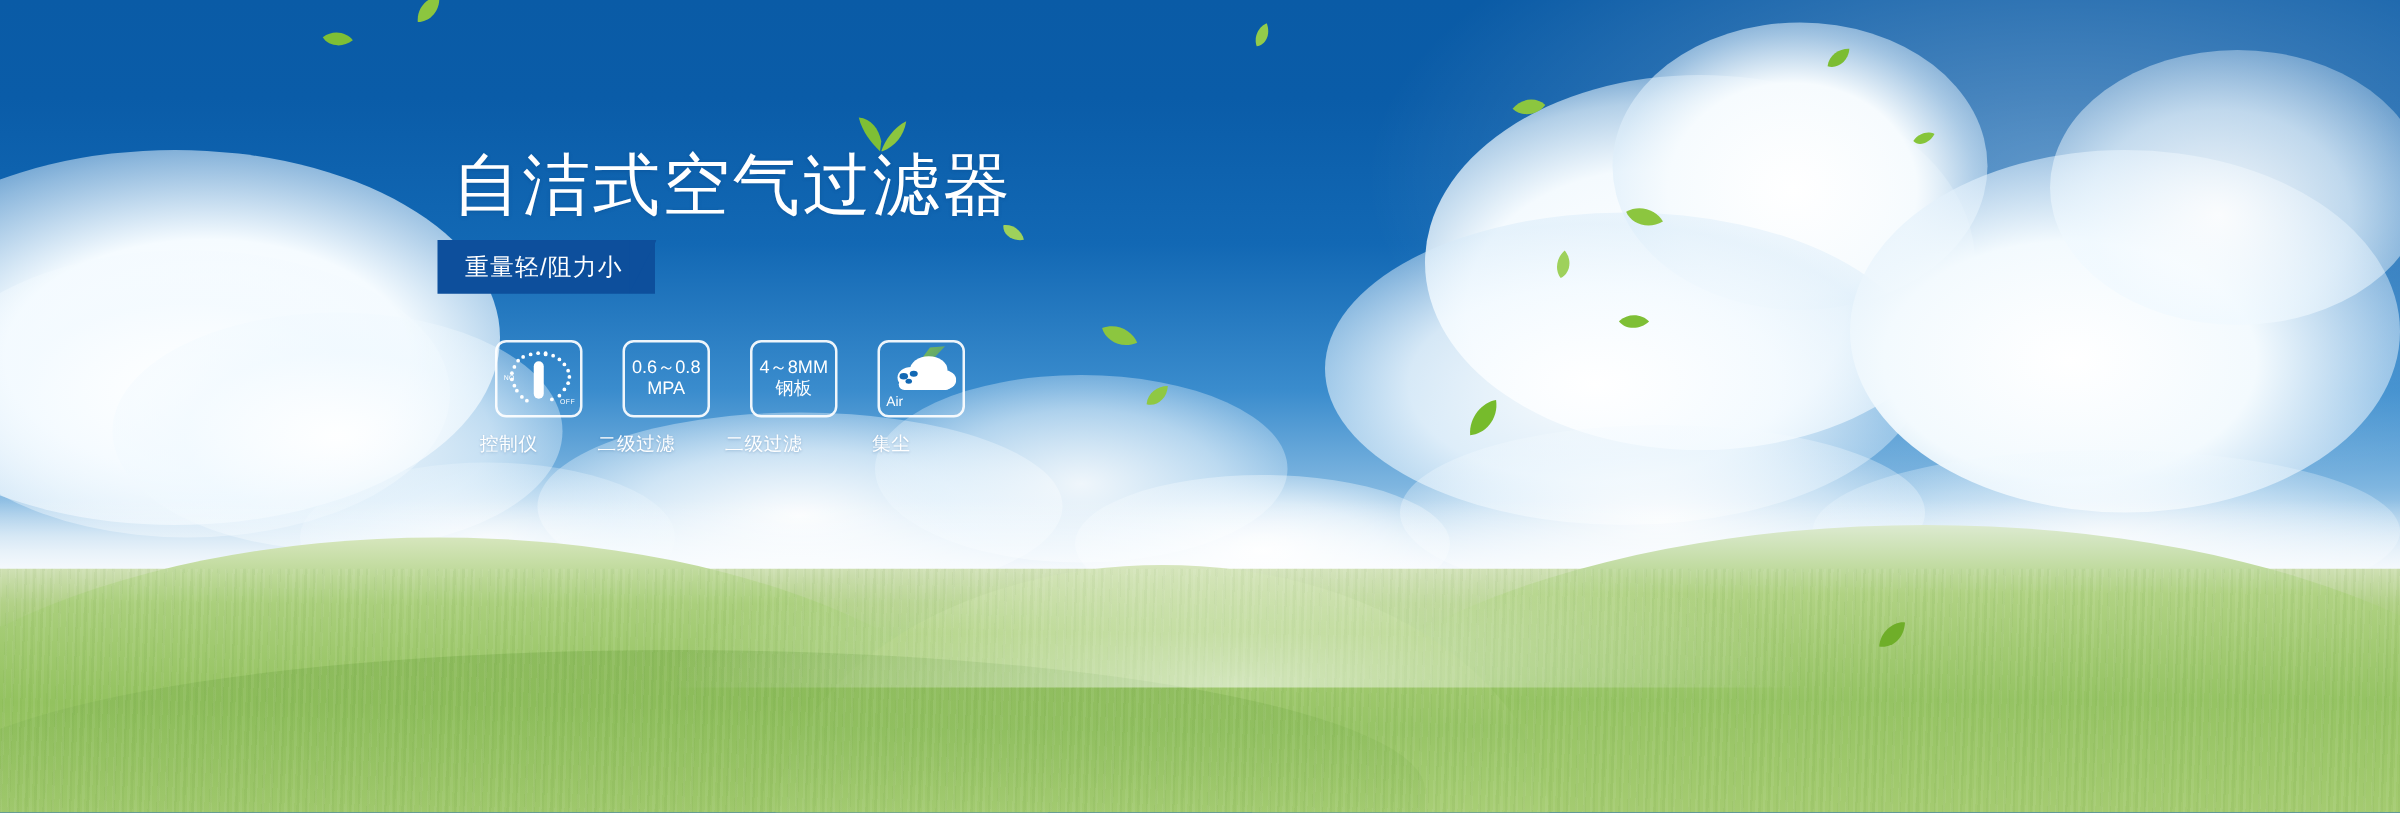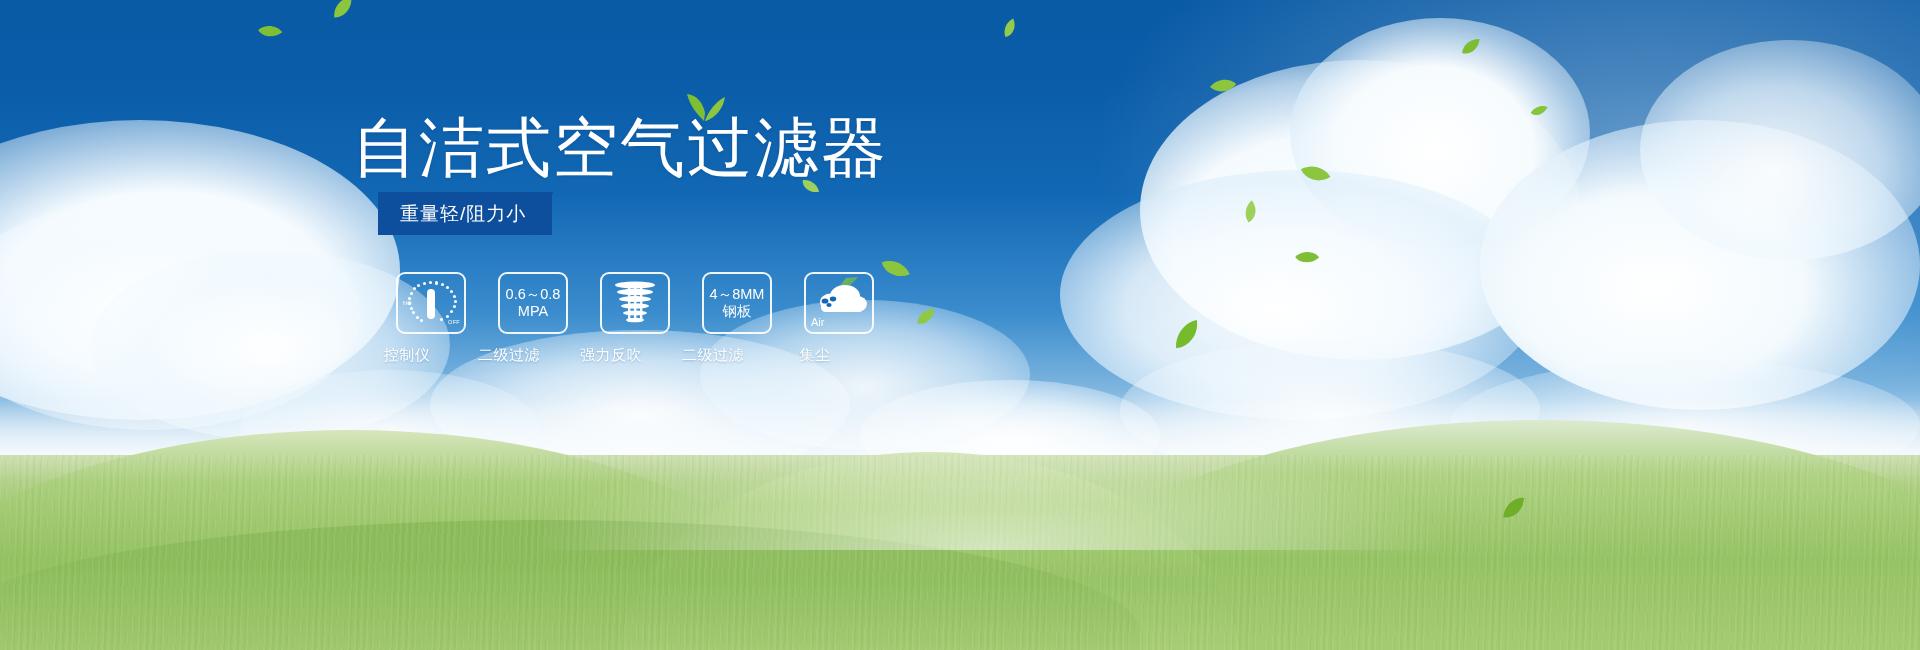--- a/index.html
+++ b/index.html
@@ -101,32 +101,32 @@
   }
 
   
   .leaf { position:absolute; pointer-events:none; }
   .leaf svg { display:block; }
 
   
   #content { position:absolute; left:0; top:0; width:1920px; height:650px; }
 
   .title {
-    position:absolute; left:352px; top:118px;
-    font-size:65px; line-height:60px;
+    position:absolute; left:362px; top:118px;
+    font-size:54px; line-height:60px;
     letter-spacing:2px;
     color:#ffffff;
     font-weight:400;
     white-space:nowrap;
     text-shadow:0 1px 3px rgba(8,60,120,0.28);
   }
 
   .title-leaf { position:absolute; left:684px; top:88px; }
 
-  .badges { position:absolute; left:350px; top:192px; display:flex; align-items:stretch; height:43px;margin-left:28px; }
+  .badges { position:absolute; left:350px; top:192px; display:flex; align-items:stretch; height:43px; }
   .badge {
     display:flex; align-items:center; justify-content:center;
     font-size:19px; letter-spacing:1px; white-space:nowrap;
   }
   .badge-a {
     background:#0d4f9c; color:#ffffff;
     padding:0 26px 0 22px;
     position:relative; z-index:2;
   }
   .badge-b {
@@ -328,40 +328,20 @@
       <div class="feature">
         <div class="fbox">
           <div class="fbox-txt">
             <div>0.6～0.8</div>
             <div>MPA</div>
           </div>
         </div>
         <div class="flabel">二级过滤</div>
       </div>
 
-      <div class="feature">
-        <div class="fbox">
-          <svg class="coil" viewBox="0 0 46 48">
-            <g fill="#ffffff">
-              <ellipse cx="23" cy="6" rx="20" ry="3.6"></ellipse>
-              <ellipse cx="23" cy="13" rx="18" ry="3.2"></ellipse>
-              <ellipse cx="23" cy="20" rx="16" ry="3"></ellipse>
-              <ellipse cx="23" cy="27" rx="14" ry="2.8"></ellipse>
-              <ellipse cx="23" cy="34" rx="12" ry="2.6"></ellipse>
-              <ellipse cx="23" cy="41" rx="9" ry="2.3"></ellipse>
-            </g>
-            <g fill="#ffffff" opacity="0.95">
-              <rect x="16" y="5" width="2.4" height="38"></rect>
-              <rect x="22" y="5" width="2.4" height="38"></rect>
-              <rect x="28" y="5" width="2.4" height="36"></rect>
-            </g>
-          </svg>
-        </div>
-        <div class="flabel">强力反吹</div>
-      </div>
 
       <div class="feature">
         <div class="fbox">
           <div class="fbox-txt">
             <div>4～8MM</div>
             <div>钢板</div>
           </div>
         </div>
         <div class="flabel">二级过滤</div>
       </div>

